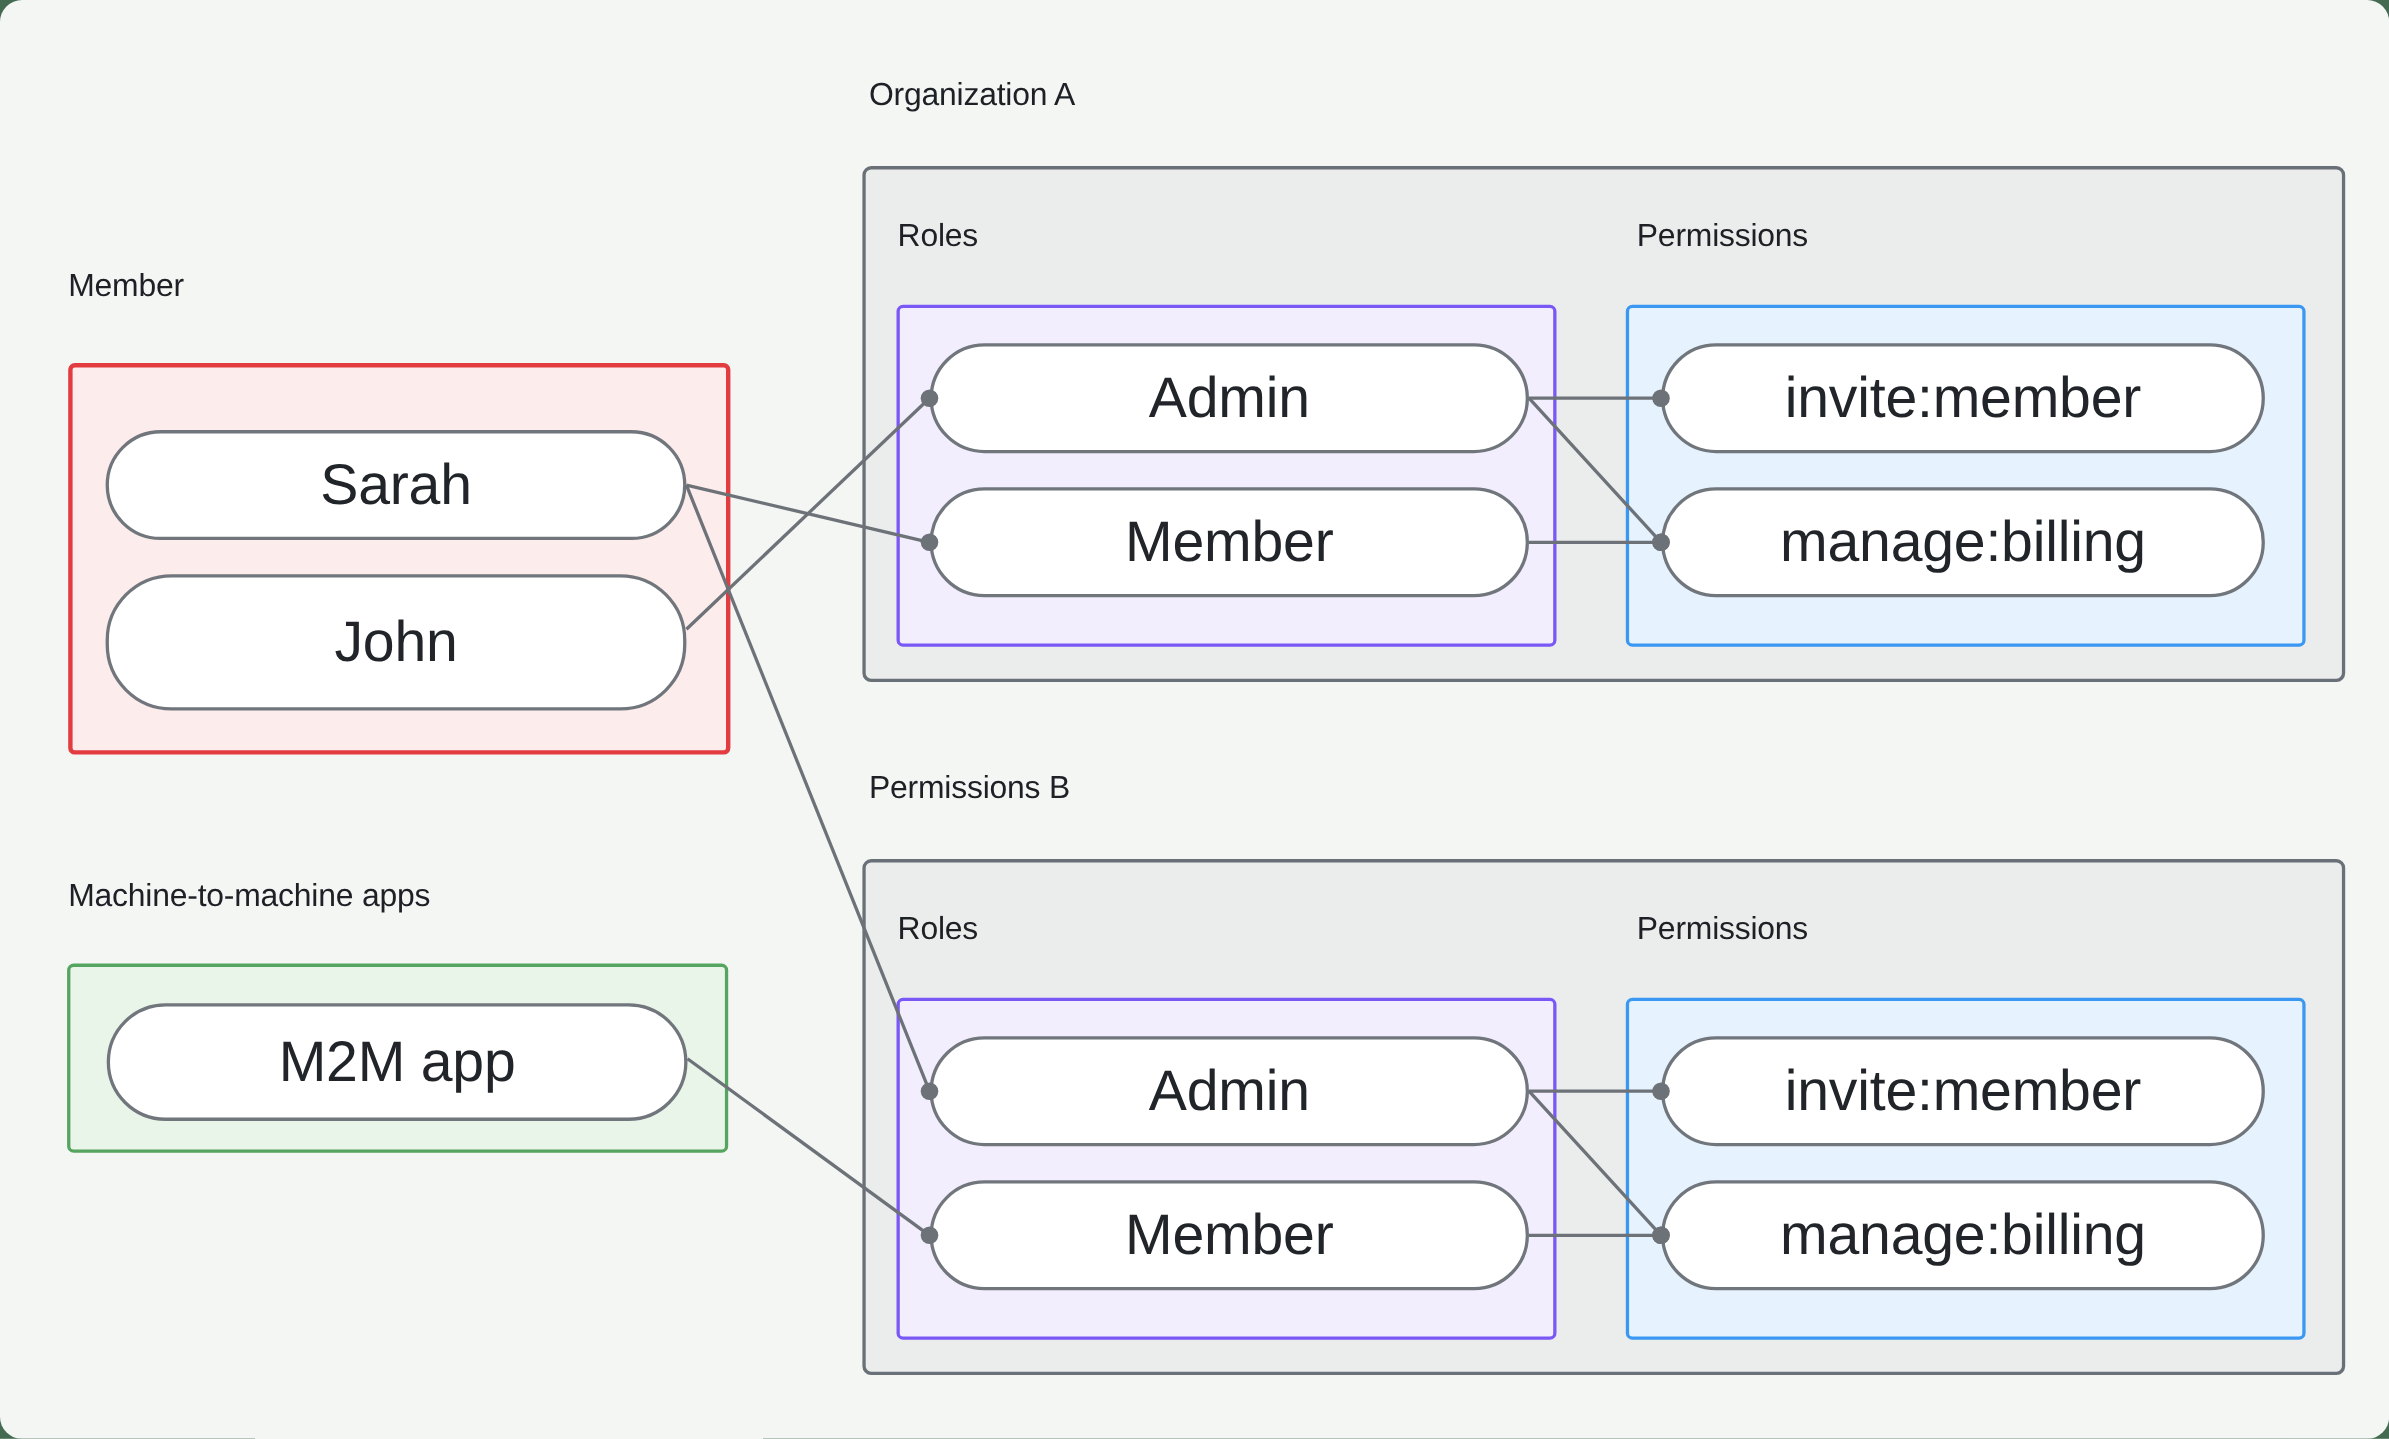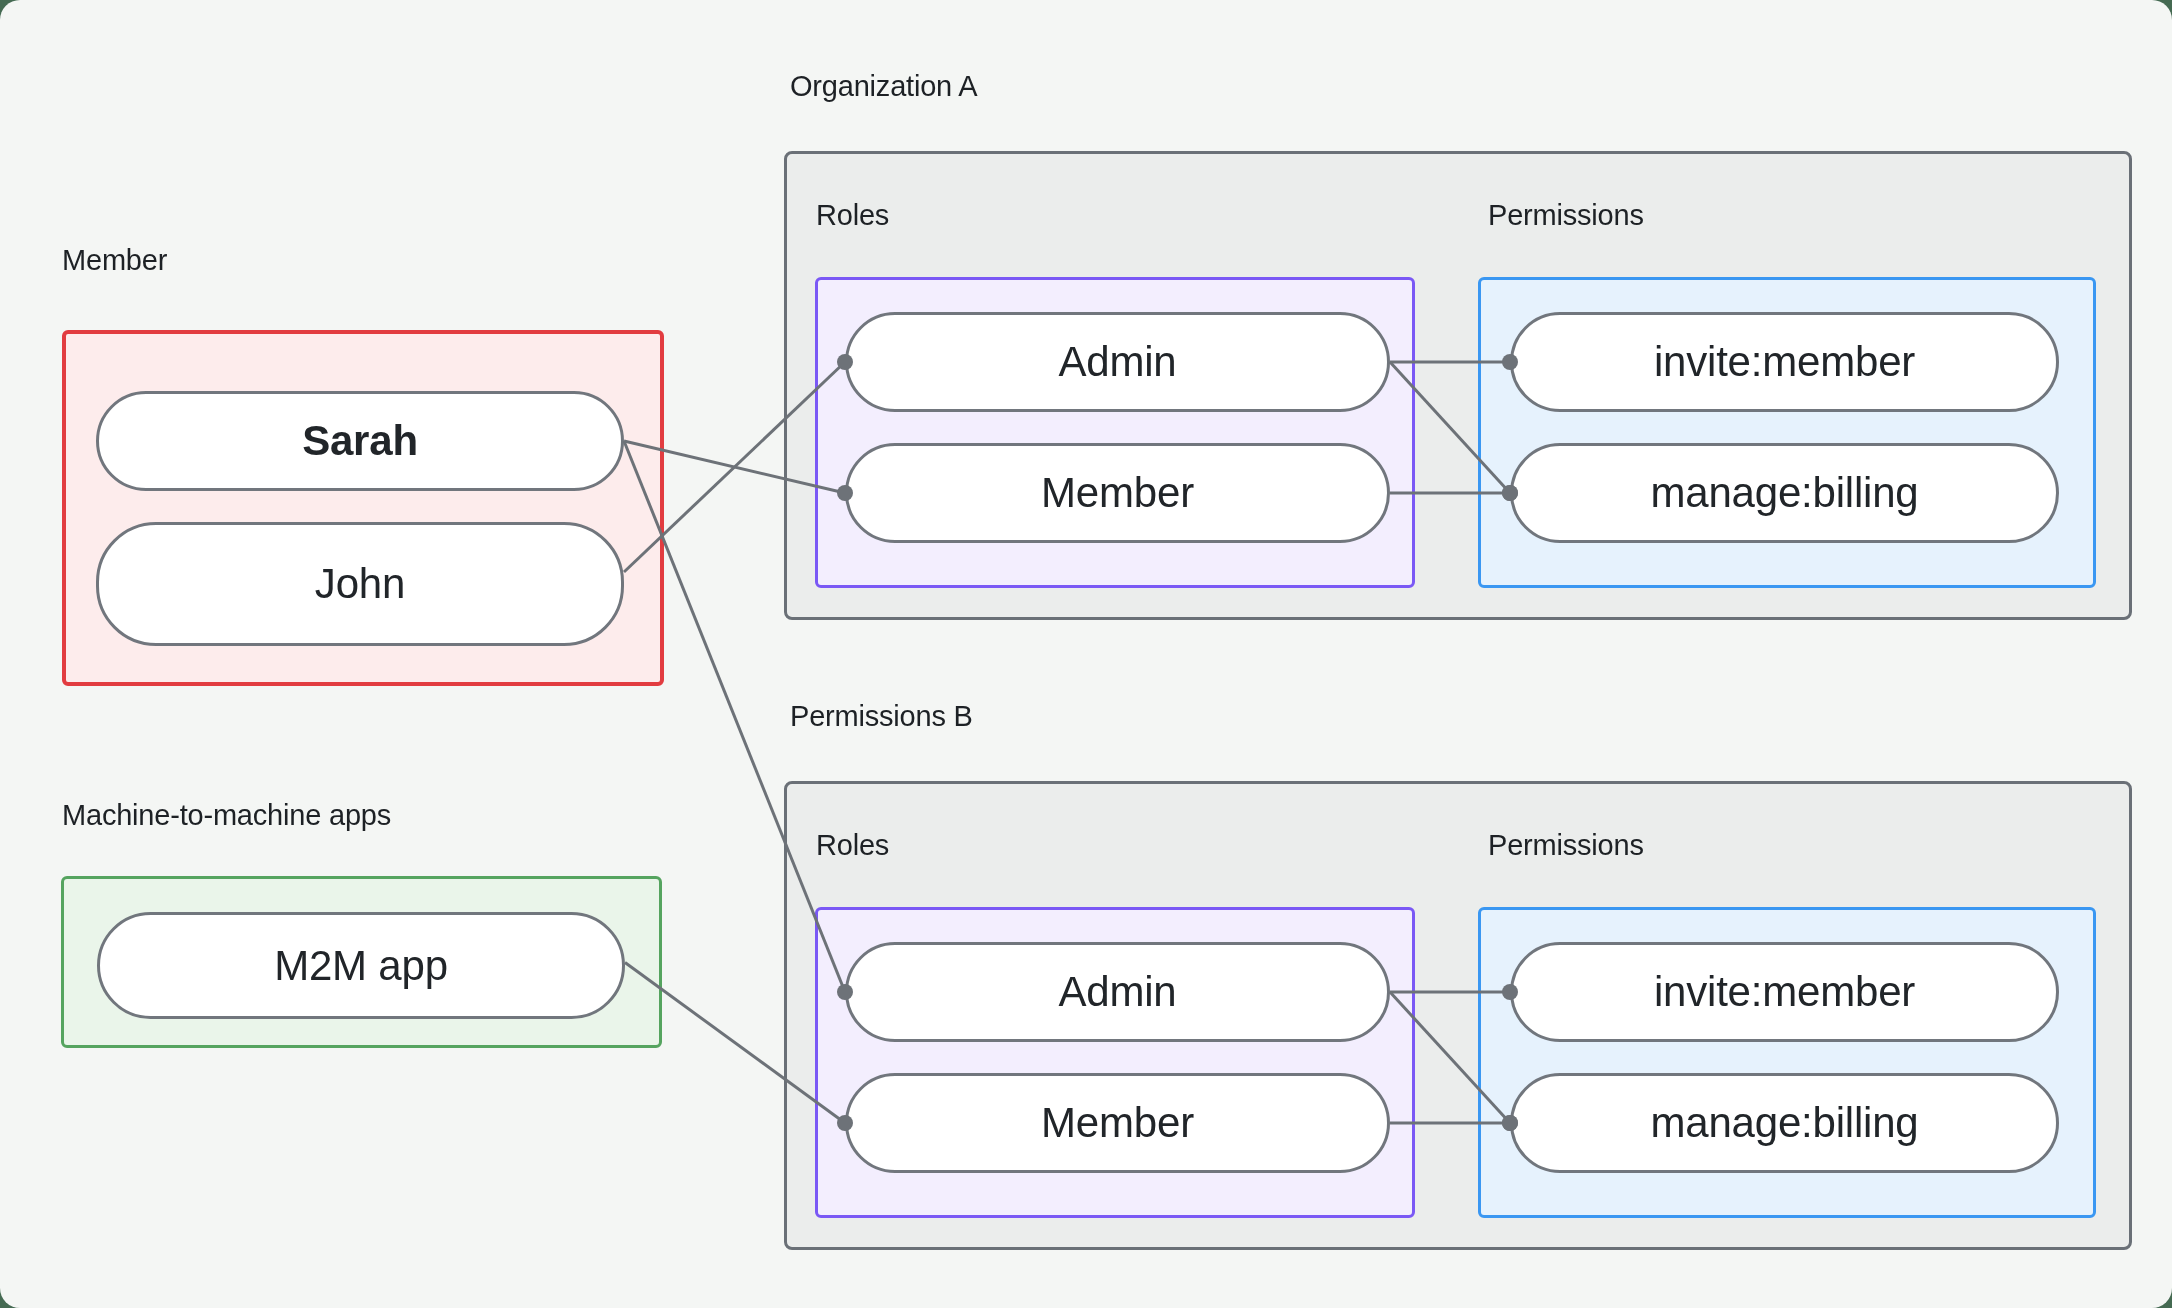--- a/index.html
+++ b/index.html
@@ -69,42 +69,42 @@
   }
   .pill {
     position: absolute;
     box-sizing: border-box;
     background: #ffffff;
     border: 3px solid #71767d;
     border-radius: 60px;
     display: flex;
     align-items: center;
     justify-content: center;
-    font-size: 42px;
+    font-size: 52px;
     color: #212529;
     letter-spacing: -0.2px;
     white-space: nowrap;
   }
   #edges {
     position: absolute;
     left: 0; top: 0;
     width: 2172px;
     height: 1308px;
     pointer-events: none;
     z-index: 10;
   }
 </style>
 </head>
 <body>
 
 <div class="card" id="card">
 
   <div class="section-label" style="left:62px; top:244px;">Member</div>
   <div class="group-box users-box"></div>
-  <div class="pill" style="left:96px; top:391px; width:528px; height:100px;font-weight:bold;">
+  <div class="pill" style="left:96px; top:391px; width:528px; height:100px;">
     <span>Sarah</span>
   </div>
   <div class="pill" style="left:96px; top:522px; width:528px; height:124px;text-align:right;">
     <span>John</span>
   </div>
 
   <div class="section-label" style="left:62px; top:799px;">Machine-to-machine apps</div>
   <div class="group-box m2m-box"></div>
   <div class="pill" style="left:97px; top:912px; width:528px; height:107px;justify-content:center;">
     <span>M2M app</span>

